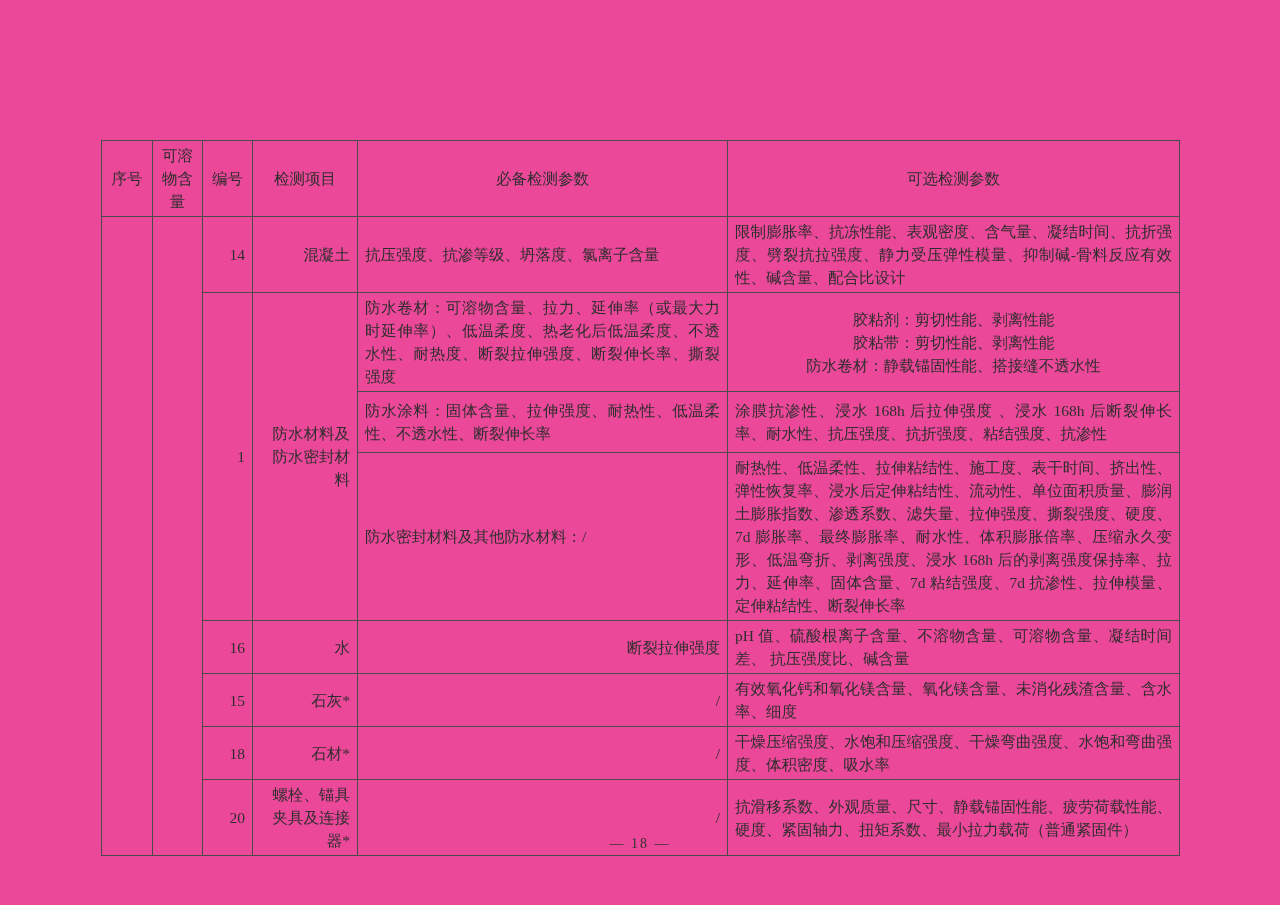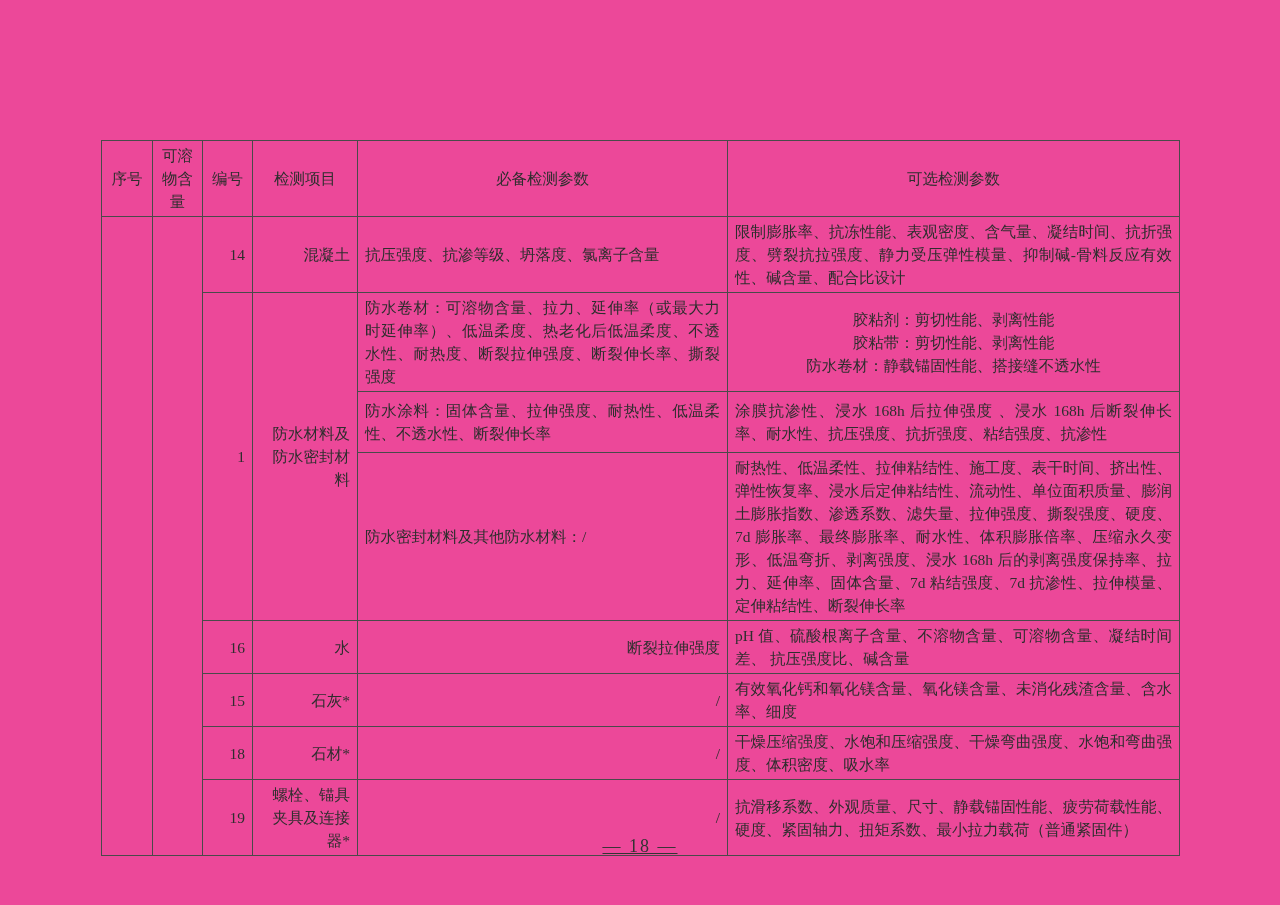--- a/index.html
+++ b/index.html
@@ -38,24 +38,23 @@
   .c-center { text-align: right; }
   .c-left   { text-align: justify; }
   .hdr      { text-align: center; }
   .pre-lines div { text-align: center; }
   .pagenum {
     position: absolute;
     left: 0;
     top: 836px;
     width: 1280px;
     text-align: center;
-    font-size: 18px;
+    font-size: 14px;
     letter-spacing: 2px;
     color: #333333;
-    text-decoration: underline;
   }
 </style>
 </head>
 <body>
 
 <div class="page">
 
   <table class="spec-table">
     <colgroup>
       <col style="width:51px">
@@ -121,21 +120,21 @@
     </tr>
 
     <tr style="height:47px">
       <td class="c-center">18</td>
       <td class="c-center">石材*</td>
       <td class="c-center">/</td>
       <td class="c-left">干燥压缩强度、水饱和压缩强度、干燥弯曲强度、水饱和弯曲强度、体积密度、吸水率</td>
     </tr>
 
     <tr style="height:49px">
-      <td class="c-center">19</td>
+      <td class="c-center">20</td>
       <td class="c-center">螺栓、锚具夹具及连接器*</td>
       <td class="c-center">/</td>
       <td class="c-left">抗滑移系数、外观质量、尺寸、静载锚固性能、疲劳荷载性能、硬度、紧固轴力、扭矩系数、最小拉力载荷（普通紧固件）</td>
     </tr>
   </tbody>
     </table>
 
   <div class="pagenum">—  18  —</div>
 
 </div>

